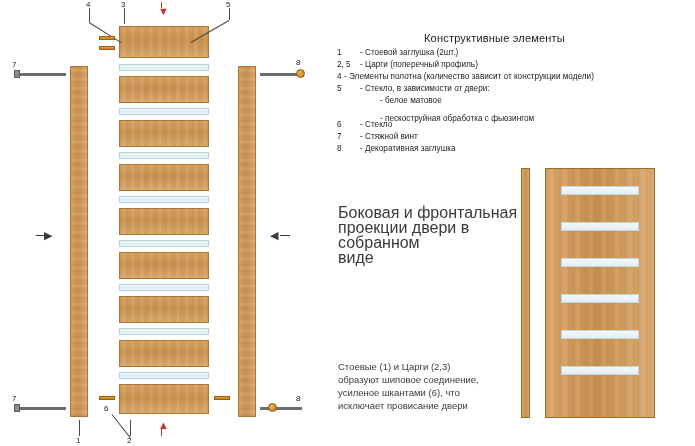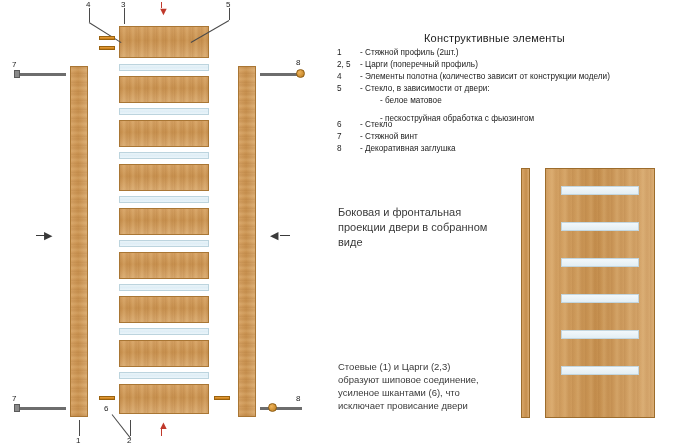--- a/index.html
+++ b/index.html
@@ -76,21 +76,21 @@
     position:absolute;font-size:8px;color:#222;
   }
 
   
   .legend-title{
     position:absolute;font-size:11px;color:#1c1c1c;font-weight:400;letter-spacing:.2px;
   }
   .legend-row{position:absolute;font-size:8.2px;color:#1c1c1c;white-space:nowrap;}
   .legend-idx{position:absolute;font-size:8.2px;color:#1c1c1c;}
   .note{
-    position:absolute;font-size:11px;color:#3a3a3a;line-height:15px;
+    position:absolute;font-size:16px;color:#3a3a3a;line-height:15px;
   }
   .note-small{
     position:absolute;font-size:9.5px;color:#3a3a3a;line-height:13px;
   }
 
   
   .door-frame{
     position:absolute;
     background:
       repeating-linear-gradient(90deg,
@@ -193,27 +193,27 @@
     <span class="num" style="left:296px;top:394px;">8</span>
 
     <span class="arrow-red" style="left:158px;top:420px;">▲</span>
     <div class="abs" style="left:161px;top:428px;width:1px;height:8px;background:#c0392b;"></div>
   </div>
 
   <div>
     <div class="legend-title" style="left:424px;top:24px;margin-top:8px;">Конструктивные  элементы</div>
 
     <span class="legend-idx" style="left:337px;top:48px;">1</span>
-    <span class="legend-row" style="left:360px;top:48px;">- Стяжной профиль (2шт.)</span>
+    <span class="legend-row" style="left:360px;top:48px;">- Стоевой заглушка (2шт.)</span>
 
     <span class="legend-idx" style="left:337px;top:60px;">2, 5</span>
     <span class="legend-row" style="left:360px;top:60px;">- Царги (поперечный профиль)</span>
 
     <span class="legend-idx" style="left:337px;top:72px;">4</span>
-    <span class="legend-row" style="left:360px;top:72px;text-align:center;">- Элементы полотна (количество зависит от конструкции модели)</span>
+    <span class="legend-row" style="left:344px;top:72px;text-align:center;">- Элементы полотна (количество зависит от конструкции модели)</span>
 
     <span class="legend-idx" style="left:337px;top:84px;">5</span>
     <span class="legend-row" style="left:360px;top:84px;">- Стекло, в зависимости от двери:</span>
 
     <span class="legend-row" style="left:380px;top:96px;text-align:right;">- белое матовое</span>
     <span class="legend-row" style="left:380px;top:114px;">- пескоструйная обработка с фьюзингом</span>
 
     <span class="legend-idx" style="left:337px;top:120px;">6</span>
     <span class="legend-row" style="left:360px;top:120px;">- Стекло</span>
 

